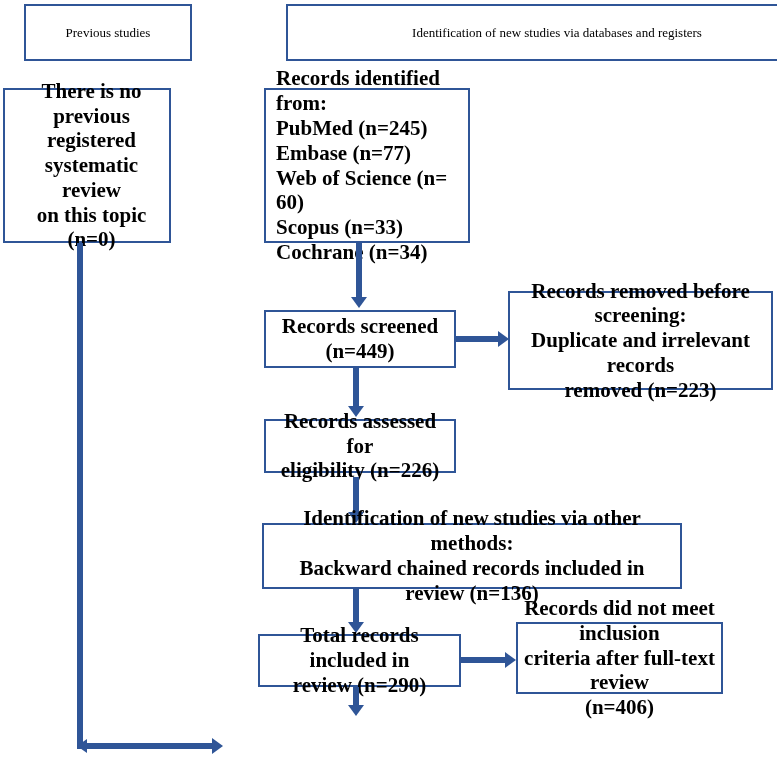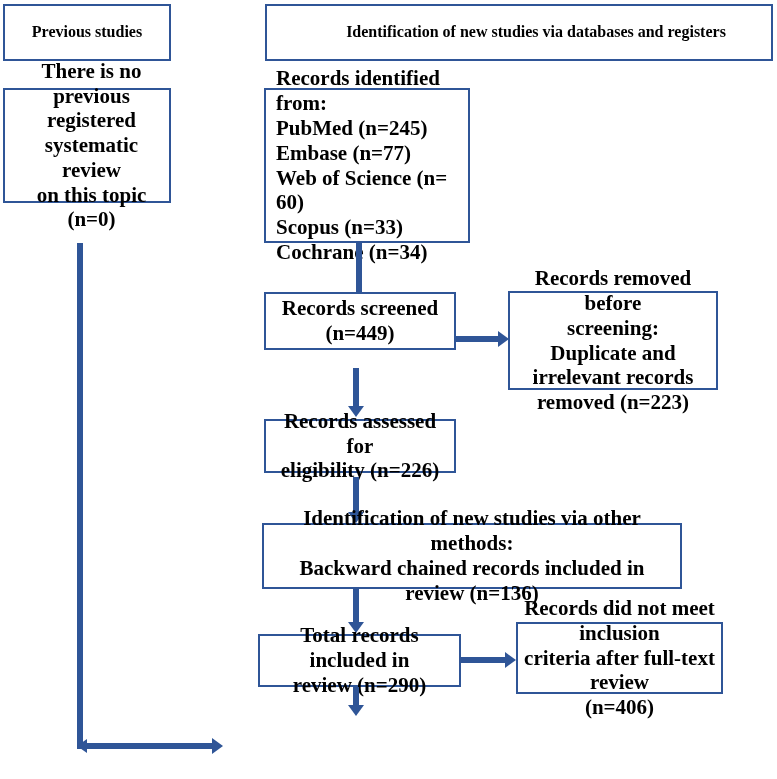--- a/index.html
+++ b/index.html
@@ -26,22 +26,23 @@
     align-items: center;
     justify-content: center;
     text-align: center;
     line-height: 1.18;
     font-size: 21px;
     padding: 2px 6px;
     white-space: pre-line;
     font-weight: bold;
   }
   .box.header {
-    font-weight: bold;
-    font-size: 16px;
+    font-weight: normal;
+    font-size: 13px;
+    margin-left: 21px;
   }
   .box.left-align {
     justify-content: flex-start;
     text-align: left;
     padding-left: 10px;
   }
   .conn {
     position: absolute;
     background: #2f5597;
   }
@@ -70,42 +71,42 @@
 </style>
 </head>
 <body>
 
 <div id="diagram">
 
   <div class="box header" style="left:3px; top:4px; width:168px; height:57px;">Previous studies</div>
 
   <div class="box header" style="left:265px; top:4px; width:508px; height:57px;padding-left:40px;">Identification of new studies via databases and registers</div>
 
-  <div class="box" style="left:3px; top:88px; width:168px; height:115px;padding-left:15px;">There is no
+  <div class="box" style="left:3px; top:88px; width:168px; height:155px;padding-left:15px;">There is no
 previous registered
 systematic review
 on this topic (n=0)</div>
 
   <div class="box left-align" style="left:264px; top:88px; width:206px; height:155px;">Records identified from:
 PubMed (n=245)
 Embase (n=77)
 Web of Science (n= 60)
 Scopus (n=33)
 Cochrane (n=34)</div>
 
   <div class="conn v" style="left:356px; top:243px; height:56px;"></div>
   <div class="arrowhead down" style="left:351px; top:297px;"></div>
 
-  <div class="box" style="left:264px; top:292px; width:192px; height:58px;">Records screened
+  <div class="box" style="left:264px; top:310px; width:192px; height:58px;">Records screened
 (n=449)</div>
 
   <div class="conn h" style="left:456px; top:336px; width:44px;"></div>
   <div class="arrowhead right" style="left:498px; top:331px;"></div>
 
-  <div class="box" style="left:508px; top:291px; width:210px; height:99px;">Records removed before
+  <div class="box" style="left:508px; top:291px; width:265px; height:99px;">Records removed before
 screening:
 Duplicate and irrelevant records
 removed (n=223)</div>
 
   <div class="conn v" style="left:353px; top:368px; height:40px;"></div>
   <div class="arrowhead down" style="left:348px; top:406px;"></div>
 
   <div class="box" style="left:264px; top:419px; width:192px; height:54px;">Records assessed for
 eligibility (n=226)</div>
 

